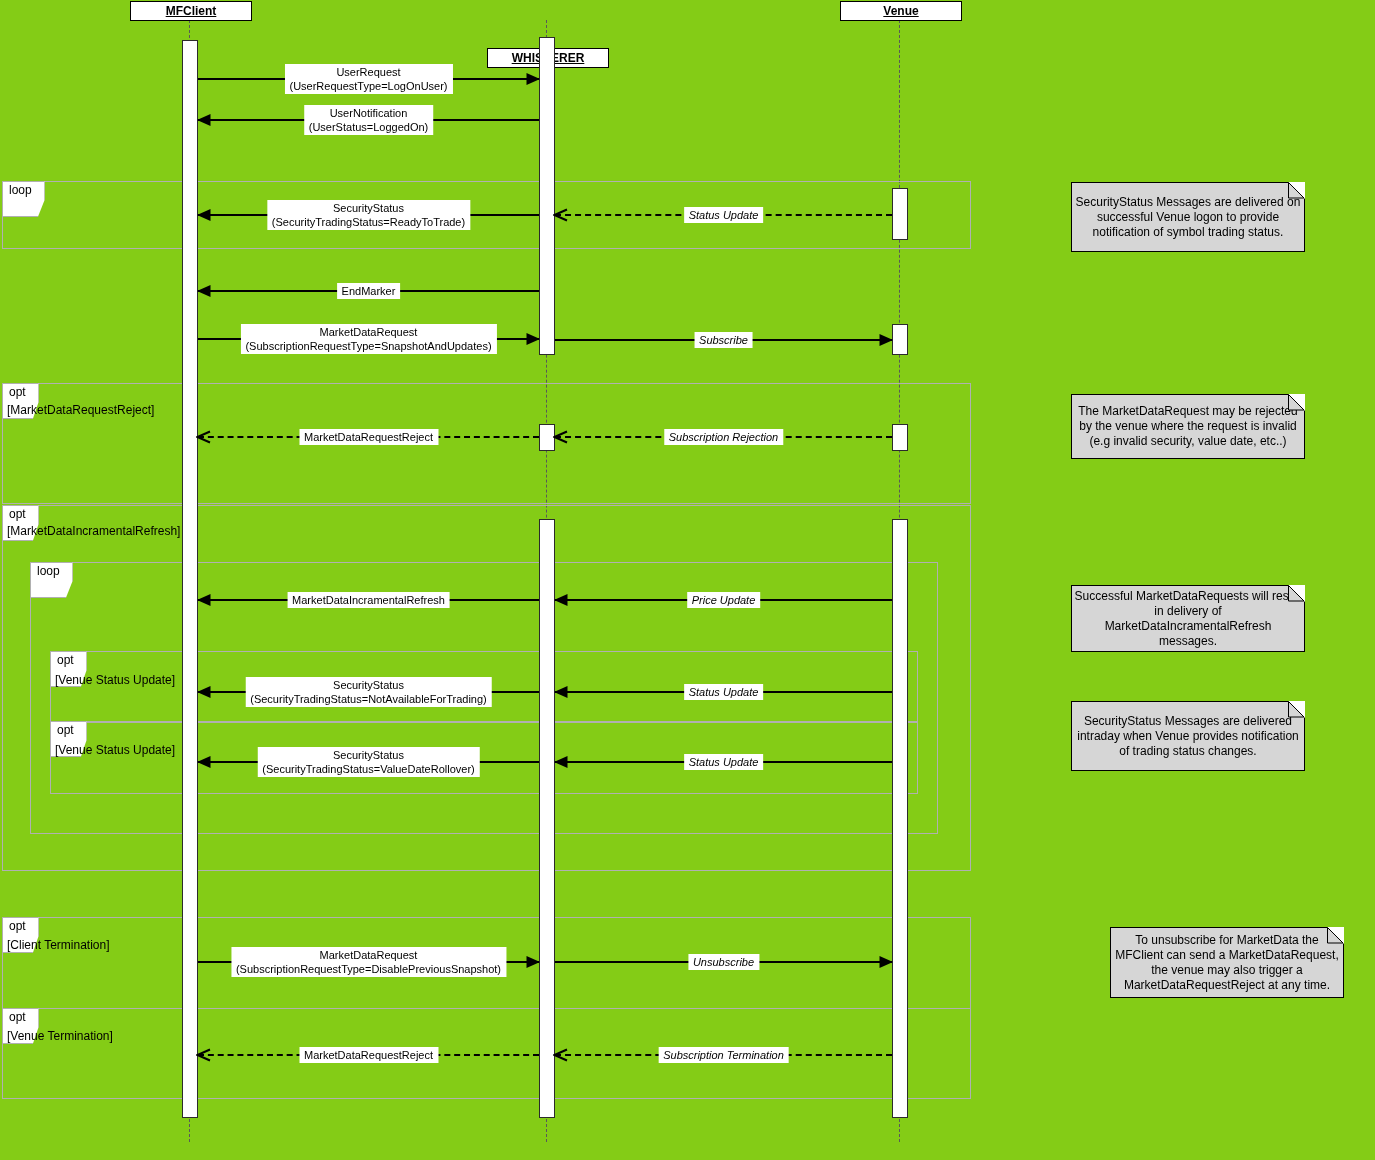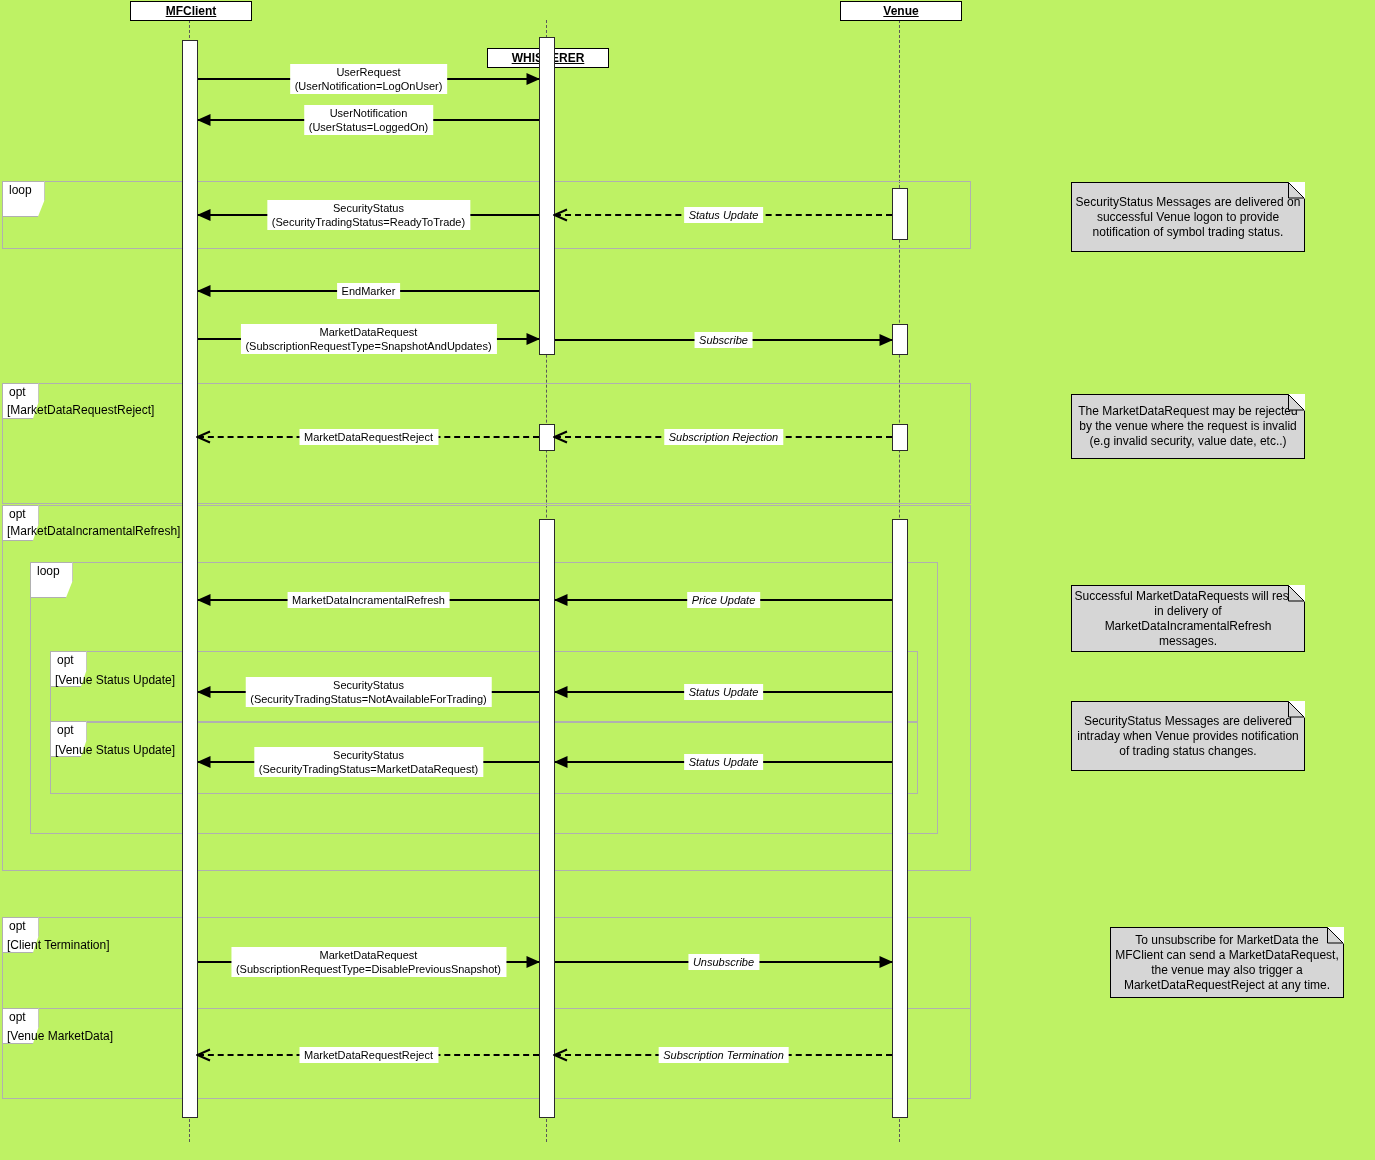--- a/index.html
+++ b/index.html
@@ -1,16 +1,16 @@
 <!DOCTYPE html>
 <html><head>
 <meta charset="utf-8">
 <style>
   html,body{margin:0;padding:0;background:#ffffff;}
-  #canvas{position:relative;width:1375px;height:1160px;background:#bef264;
+  #canvas{position:relative;width:1375px;height:1160px;background:#84cc16;
           font-family:"Liberation Sans",sans-serif;color:#000;overflow:hidden;}
 
   .lifeline{position:absolute;width:0;border-left:1px dashed #595959;}
 
   .actor{position:absolute;width:120px;height:18px;background:#fff;border:1px solid #000;
          display:flex;align-items:center;justify-content:center;
          font-size:12px;font-weight:bold;text-decoration:underline;}
 
   .frag{position:absolute;border:1px solid #b0b0b0;background:transparent;}
   .tab{position:absolute;background:#fff;border:1px solid #b0b0b0;
@@ -76,39 +76,39 @@
   <div class="frag" style="left:50px;top:721px;width:866px;height:71px;"></div>
   <div class="tab" style="left:50px;top:721px;">opt</div>
   <div class="guard" style="left:55px;top:743px;">[Venue Status Update]</div>
 
   <div class="frag" style="left:2px;top:917px;width:967px;height:90px;"></div>
   <div class="tab" style="left:2px;top:917px;">opt</div>
   <div class="guard" style="left:7px;top:938px;">[Client Termination]</div>
 
   <div class="frag" style="left:2px;top:1008px;width:967px;height:89px;"></div>
   <div class="tab" style="left:2px;top:1008px;">opt</div>
-  <div class="guard" style="left:7px;top:1029px;">[Venue MarketData]</div>
+  <div class="guard" style="left:7px;top:1029px;">[Venue Termination]</div>
 
   <div class="bar" style="left:182px;top:40px;height:1078px;"></div>
   <div class="bar" style="left:539px;top:37px;height:318px;"></div>
   <div class="bar" style="left:539px;top:424px;height:27px;"></div>
   <div class="bar" style="left:539px;top:519px;height:599px;"></div>
   <div class="bar" style="left:892px;top:188px;height:52px;"></div>
   <div class="bar" style="left:892px;top:324px;height:31px;"></div>
   <div class="bar" style="left:892px;top:424px;height:27px;"></div>
   <div class="bar" style="left:892px;top:519px;height:599px;"></div>
 
   <div class="msg solid" style="left:198px;top:79px;width:341px;">
     <div class="ln"></div>
     <svg class="head r" width="15" height="14" viewBox="0 0 15 14">
         <path d="M0.5 1 L14 7 L0.5 13 Z" fill="#000"></path>
       </svg>
     <div class="lbl">
       <div>UserRequest</div>
-      <div>(UserNotification=LogOnUser)</div>
+      <div>(UserRequestType=LogOnUser)</div>
     </div>
   </div>
 
   <div class="msg solid" style="left:198px;top:120px;width:341px;">
     <div class="ln"></div>
     <svg class="head l" width="15" height="14" viewBox="0 0 15 14">
         <path d="M14.5 1 L1 7 L14.5 13 Z" fill="#000"></path>
       </svg>
     <div class="lbl">
       <div>UserNotification</div>
@@ -213,21 +213,21 @@
     <div class="lbl it">Status Update</div>
   </div>
 
   <div class="msg solid" style="left:198px;top:762px;width:341px;">
     <div class="ln"></div>
     <svg class="head l" width="15" height="14" viewBox="0 0 15 14">
         <path d="M14.5 1 L1 7 L14.5 13 Z" fill="#000"></path>
       </svg>
     <div class="lbl">
       <div>SecurityStatus</div>
-      <div>(SecurityTradingStatus=MarketDataRequest)</div>
+      <div>(SecurityTradingStatus=ValueDateRollover)</div>
     </div>
   </div>
 
   <div class="msg solid" style="left:555px;top:762px;width:337px;">
     <div class="ln"></div>
     <svg class="head l" width="15" height="14" viewBox="0 0 15 14">
         <path d="M14.5 1 L1 7 L14.5 13 Z" fill="#000"></path>
       </svg>
     <div class="lbl it">Status Update</div>
   </div>

